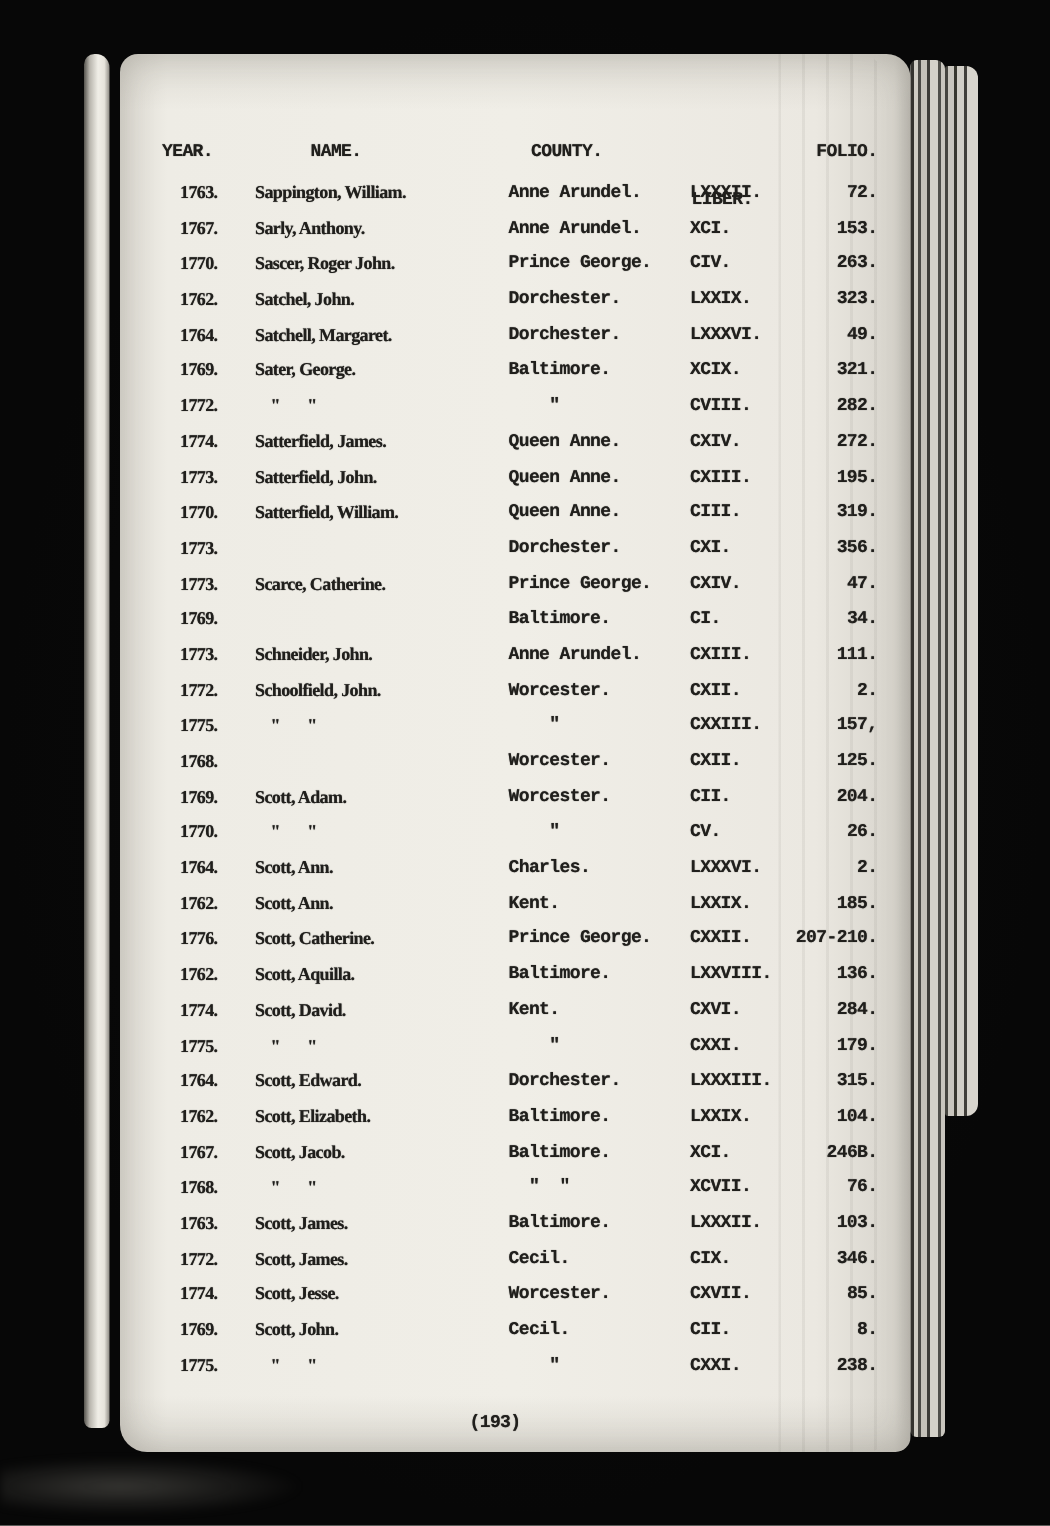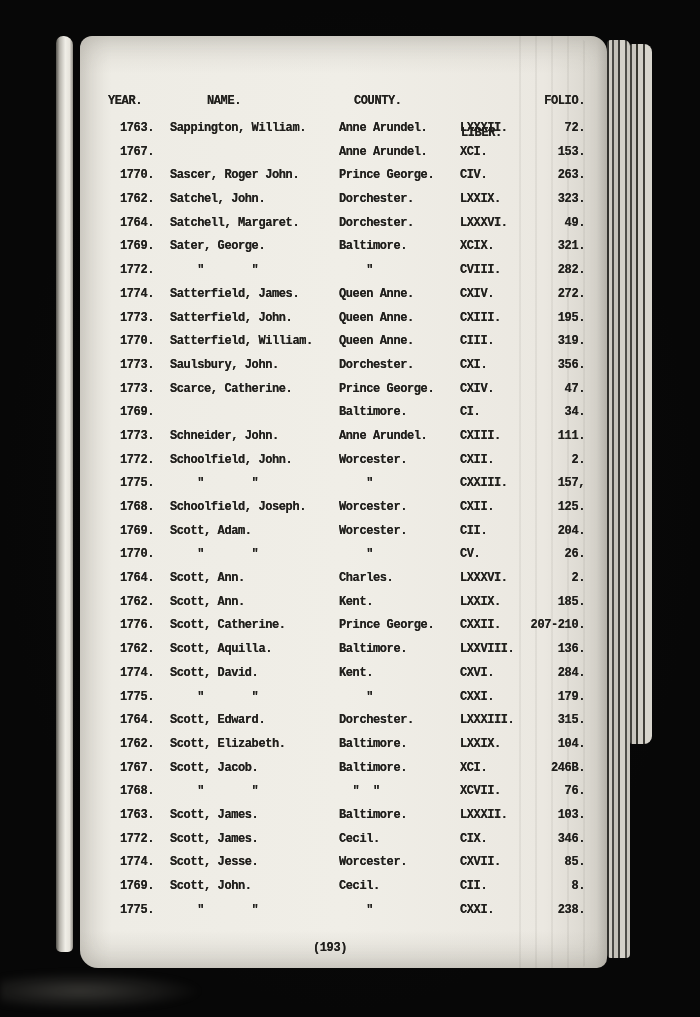--- a/index.html
+++ b/index.html
@@ -70,22 +70,22 @@
   .hdr{position:absolute;top:53px;left:0;width:100%;height:24px;line-height:24px;}
   .hdr .c{position:absolute;top:0;}
   .hdr .h-year{left:28px;}
   .hdr .h-name{left:127px;}
   .hdr .h-county{left:274px;}
   .hdr .h-liber{left:381px;margin-top:32px;}
   .hdr .h-folio{left:415px;width:90px;text-align:right;}
   .rows{position:absolute;top:81px;left:0;width:100%;}
   .row{position:relative;height:23.7px;}
   .row .c{position:absolute;top:0;height:23.7px;}
-  .c-year{left:40px;}
-  .c-name{left:90px;width:190px;}
+  .c-year{left:40px;font-family:Liberation Serif, serif;}
+  .c-name{left:90px;width:190px;font-family:Liberation Serif, serif;}
   .c-county{left:259px;width:115px;}
   .c-liber{left:380px;width:82px;}
   .c-folio{left:415px;width:90px;text-align:right;}
   .page-number{position:absolute;top:900px;left:233px;line-height:24px;}
 </style>
 </head>
 <body>
 
 <div class="film"></div>
 
@@ -105,20 +105,21 @@
 
   <div class="row tw">
       <span class="c c-year">1763.</span>
       <span class="c c-name">Sappington, William.</span>
       <span class="c c-county">Anne Arundel.</span>
       <span class="c c-liber">LXXXII.</span>
       <span class="c c-folio">72.</span>
     </div>
       <div class="row tw">
       <span class="c c-year">1767.</span>
+      <span class="c c-name">Sarly, Anthony.</span>
       <span class="c c-county">Anne Arundel.</span>
       <span class="c c-liber">XCI.</span>
       <span class="c c-folio">153.</span>
     </div>
       <div class="row tw">
       <span class="c c-year">1770.</span>
       <span class="c c-name">Sascer, Roger John.</span>
       <span class="c c-county">Prince George.</span>
       <span class="c c-liber">CIV.</span>
       <span class="c c-folio">263.</span>
@@ -167,21 +168,20 @@
     </div>
       <div class="row tw">
       <span class="c c-year">1770.</span>
       <span class="c c-name">Satterfield, William.</span>
       <span class="c c-county">Queen Anne.</span>
       <span class="c c-liber">CIII.</span>
       <span class="c c-folio">319.</span>
     </div>
       <div class="row tw">
       <span class="c c-year">1773.</span>
-      <span class="c c-name">Saulsbury, John.</span>
       <span class="c c-county">Dorchester.</span>
       <span class="c c-liber">CXI.</span>
       <span class="c c-folio">356.</span>
     </div>
       <div class="row tw">
       <span class="c c-year">1773.</span>
       <span class="c c-name">Scarce, Catherine.</span>
       <span class="c c-county">Prince George.</span>
       <span class="c c-liber">CXIV.</span>
       <span class="c c-folio">47.</span>
@@ -208,21 +208,20 @@
     </div>
       <div class="row tw">
       <span class="c c-year">1775.</span>
       <span class="c c-name">    "       "</span>
       <span class="c c-county">    "</span>
       <span class="c c-liber">CXXIII.</span>
       <span class="c c-folio">157,</span>
     </div>
       <div class="row tw">
       <span class="c c-year">1768.</span>
-      <span class="c c-name">Schoolfield, Joseph.</span>
       <span class="c c-county">Worcester.</span>
       <span class="c c-liber">CXII.</span>
       <span class="c c-folio">125.</span>
     </div>
       <div class="row tw">
       <span class="c c-year">1769.</span>
       <span class="c c-name">Scott, Adam.</span>
       <span class="c c-county">Worcester.</span>
       <span class="c c-liber">CII.</span>
       <span class="c c-folio">204.</span>

